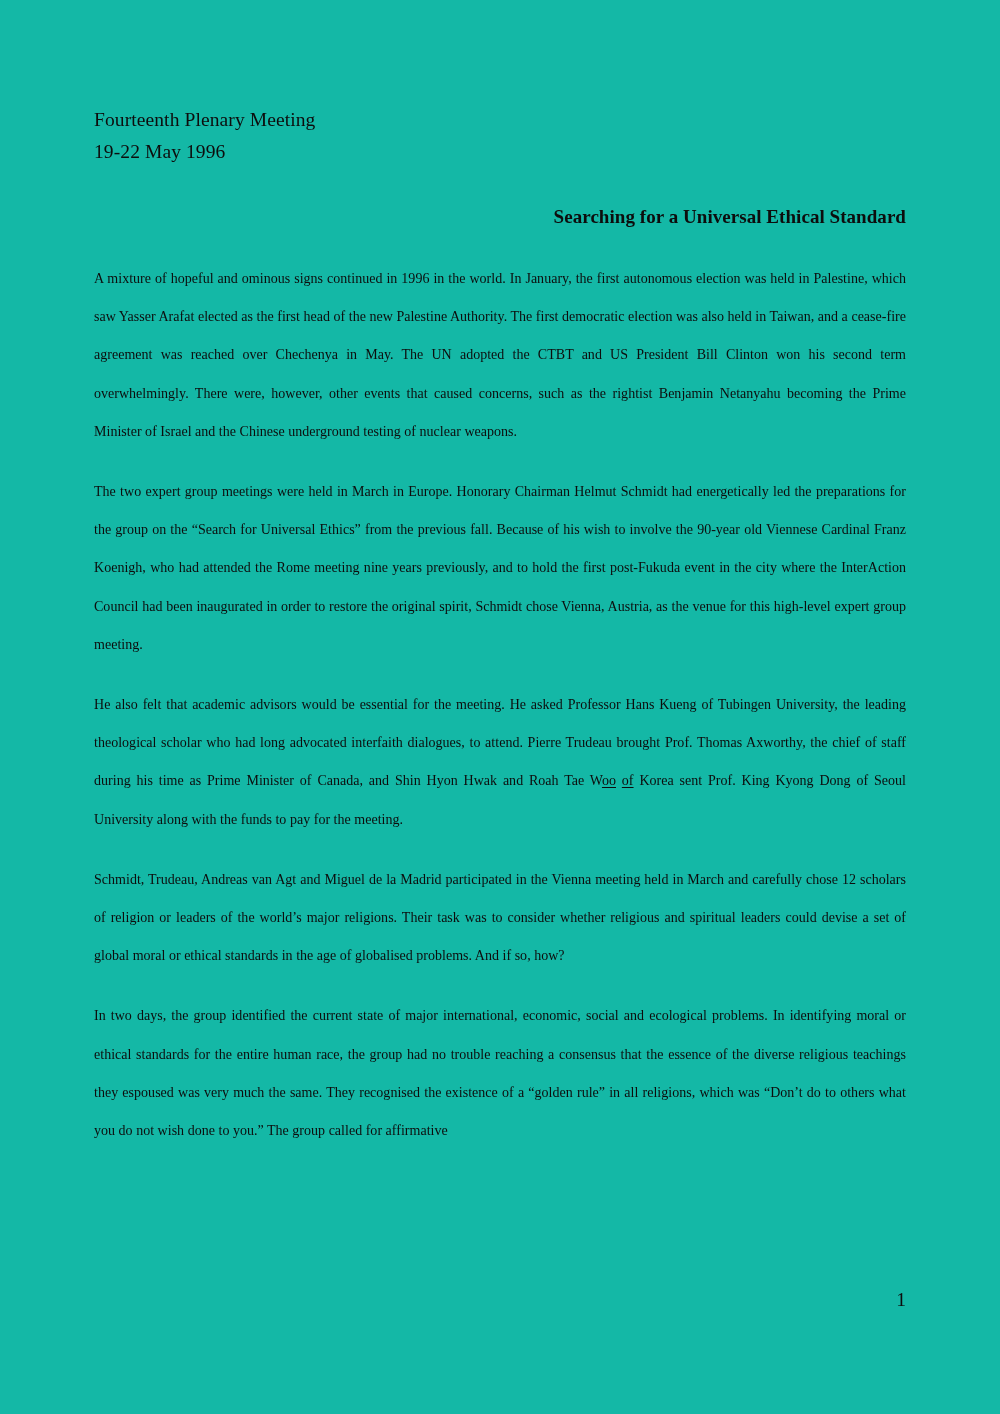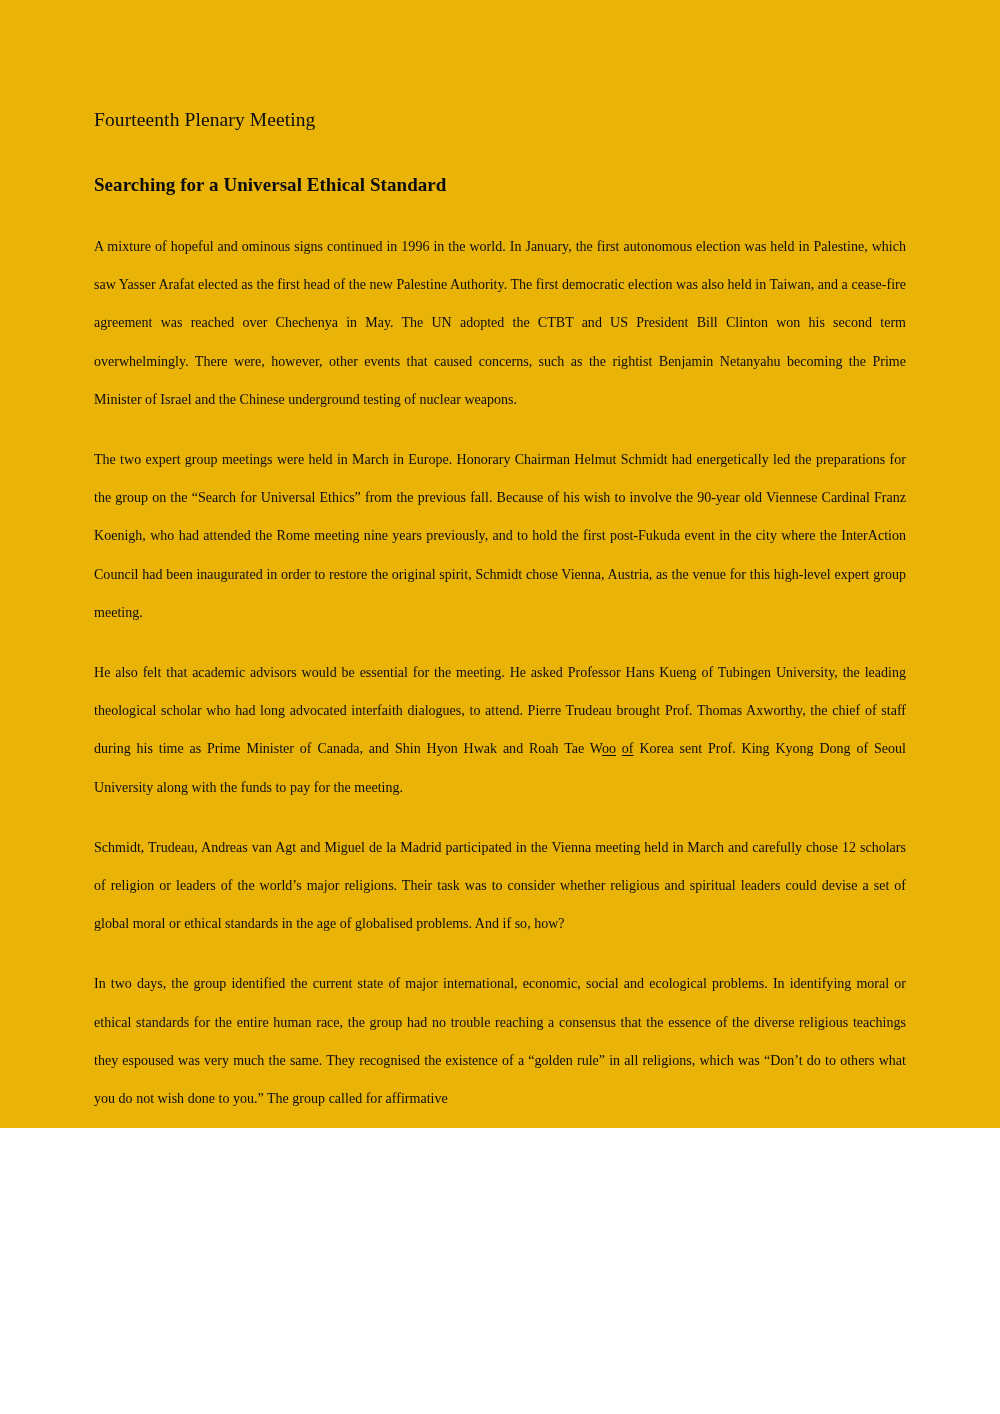--- a/index.html
+++ b/index.html
@@ -7,23 +7,23 @@
     padding: 0;
     background: #ffffff;
   }
   body {
     font-family: "Liberation Serif", "DejaVu Serif", serif;
     color: #0d0d0d;
   }
   .page {
     position: relative;
     width: 1000px;
-    height: 1128px;
+    height: 1414px;
     margin: 0 auto;
-    background: #eab308;
+    background: #14b8a6;
     box-sizing: border-box;
     overflow: hidden;
   }
   .content {
     position: absolute;
     left: 94px;
     top: 104px;
     width: 812px;
   }
   
@@ -32,21 +32,21 @@
   }
   .doc-header .hline {
     display: block;
     font-size: 19.5px;
     line-height: 32px;
     text-align: left;
     letter-spacing: 0.1px;
   }
   
   .doc-title {
-    text-align: left;
+    text-align: right;
     font-weight: bold;
     font-size: 19px;
     line-height: 30px;
     margin: 34px 0 0 0;
     letter-spacing: 0.05px;
   }
   
   .body-text {
     margin-top: 28px;
   }
@@ -79,20 +79,21 @@
 </style>
 </head>
 <body>
 
 <div class="page">
 
   <div class="content">
 
     <div class="doc-header">
       <span class="hline">Fourteenth Plenary Meeting</span>
+      <span class="hline">19-22 May 1996</span>
     </div>
 
     <h1 class="doc-title">Searching for a Universal Ethical Standard</h1>
 
     <div class="body-text">
 
       <p class="para">A mixture of hopeful and ominous signs continued in 1996 in the world. In January, the first autonomous election was held in Palestine, which saw Yasser Arafat elected as the first head of the new Palestine Authority. The first democratic election was also held in Taiwan, and a cease-fire agreement was reached over Chechenya in May. The UN adopted the CTBT and US President Bill Clinton won his second term overwhelmingly. There were, however, other events that caused concerns, such as the rightist Benjamin Netanyahu becoming the Prime Minister of Israel and the Chinese underground testing of nuclear weapons.</p>
 
       <p class="para">The two expert group meetings were held in March in Europe. Honorary Chairman Helmut Schmidt had energetically led the preparations for the group on the “Search for Universal Ethics” from the previous fall. Because of his wish to involve the 90-year old Viennese Cardinal Franz Koenigh, who had attended the Rome meeting nine years previously, and to hold the first post-Fukuda event in the city where the InterAction Council had been inaugurated in order to restore the original spirit, Schmidt chose Vienna, Austria, as the venue for this high-level expert group meeting.</p>
 

